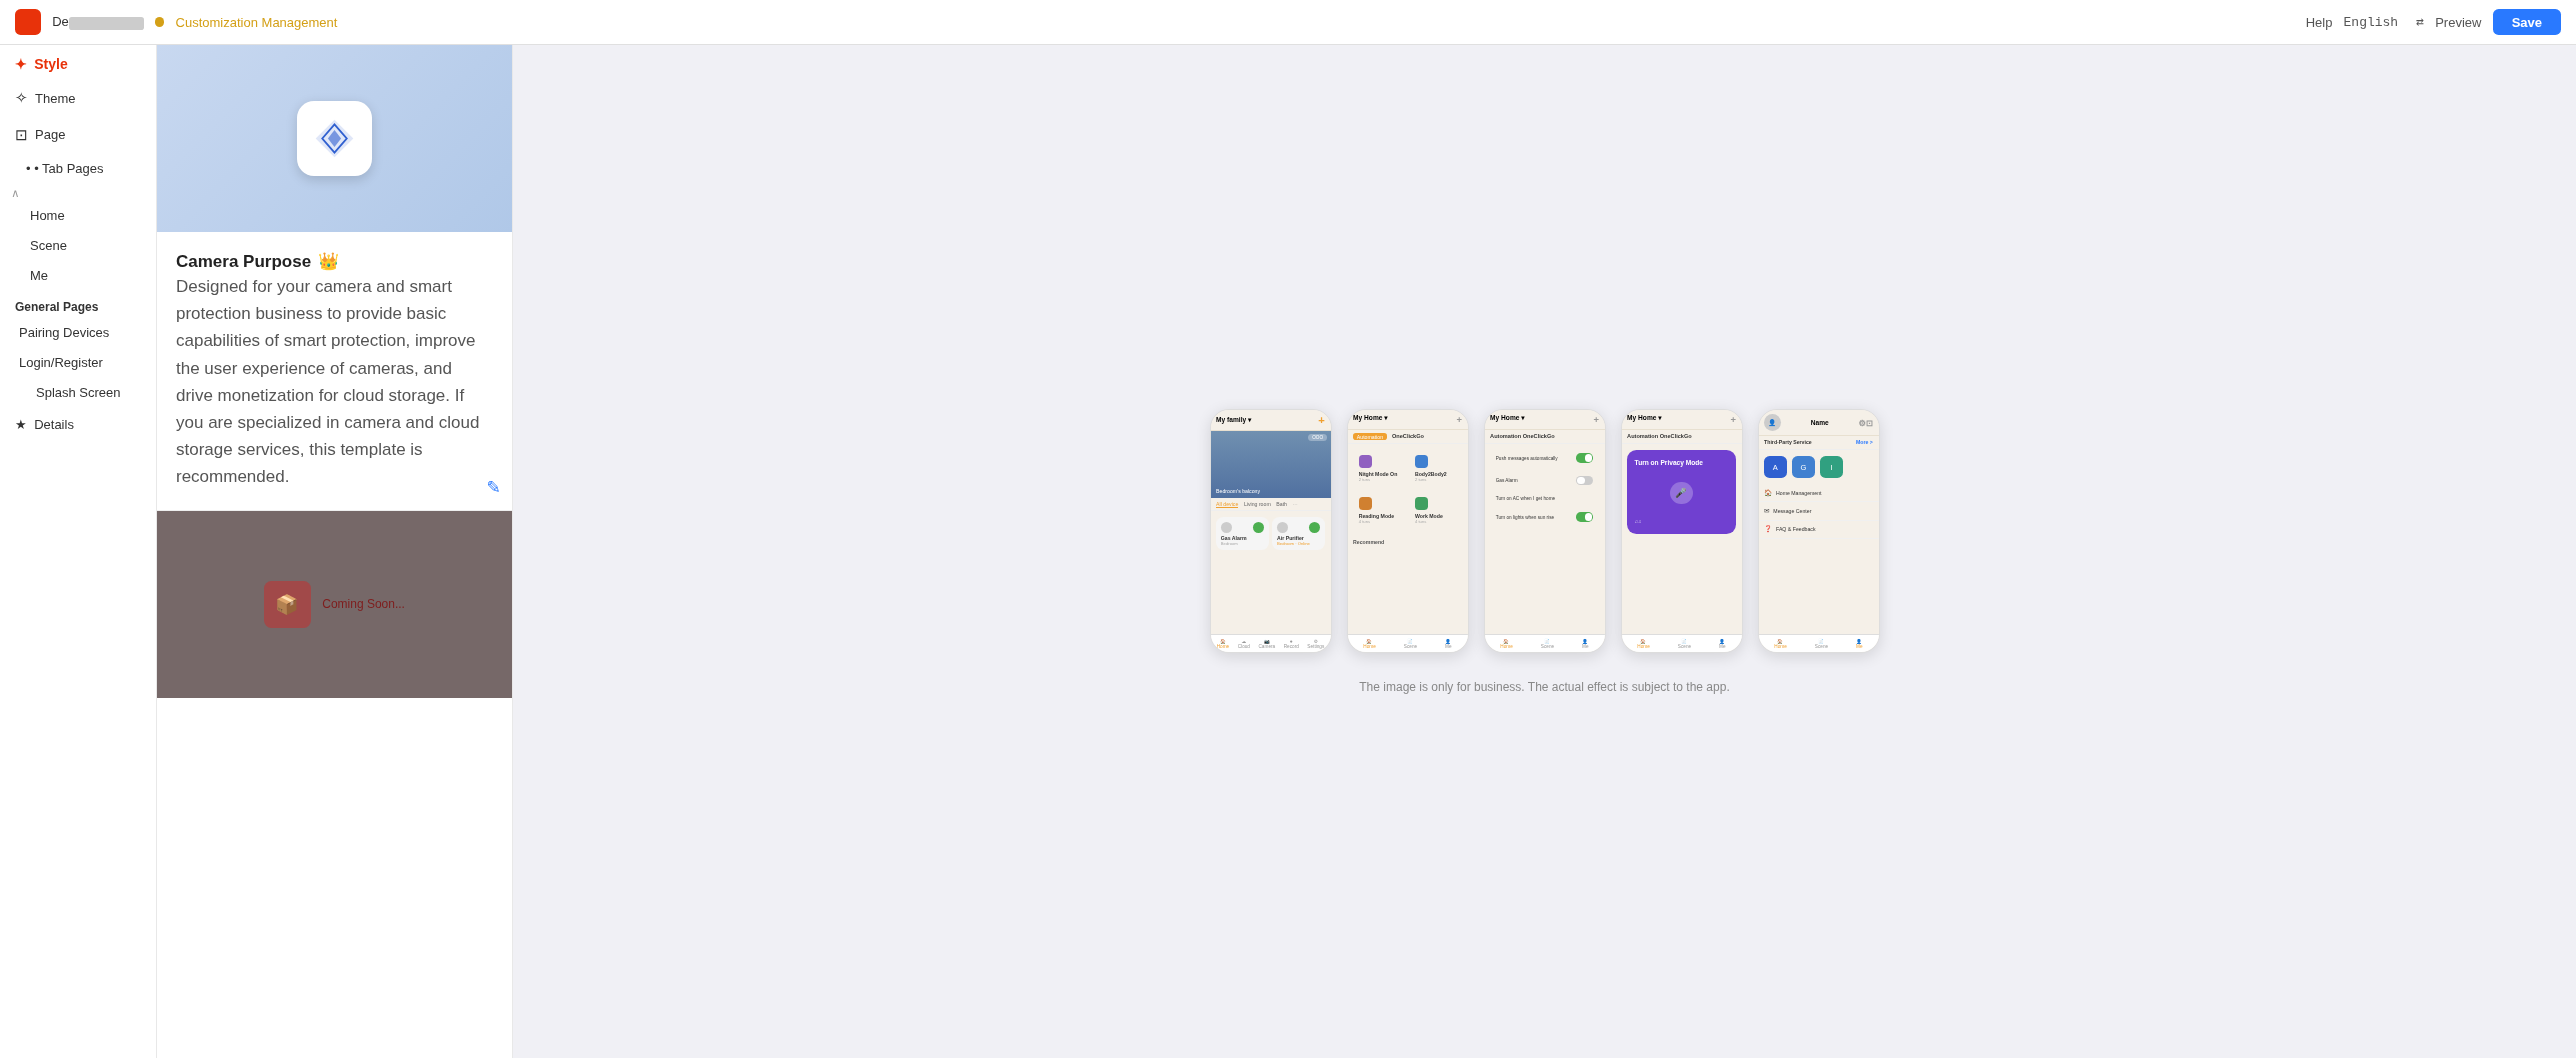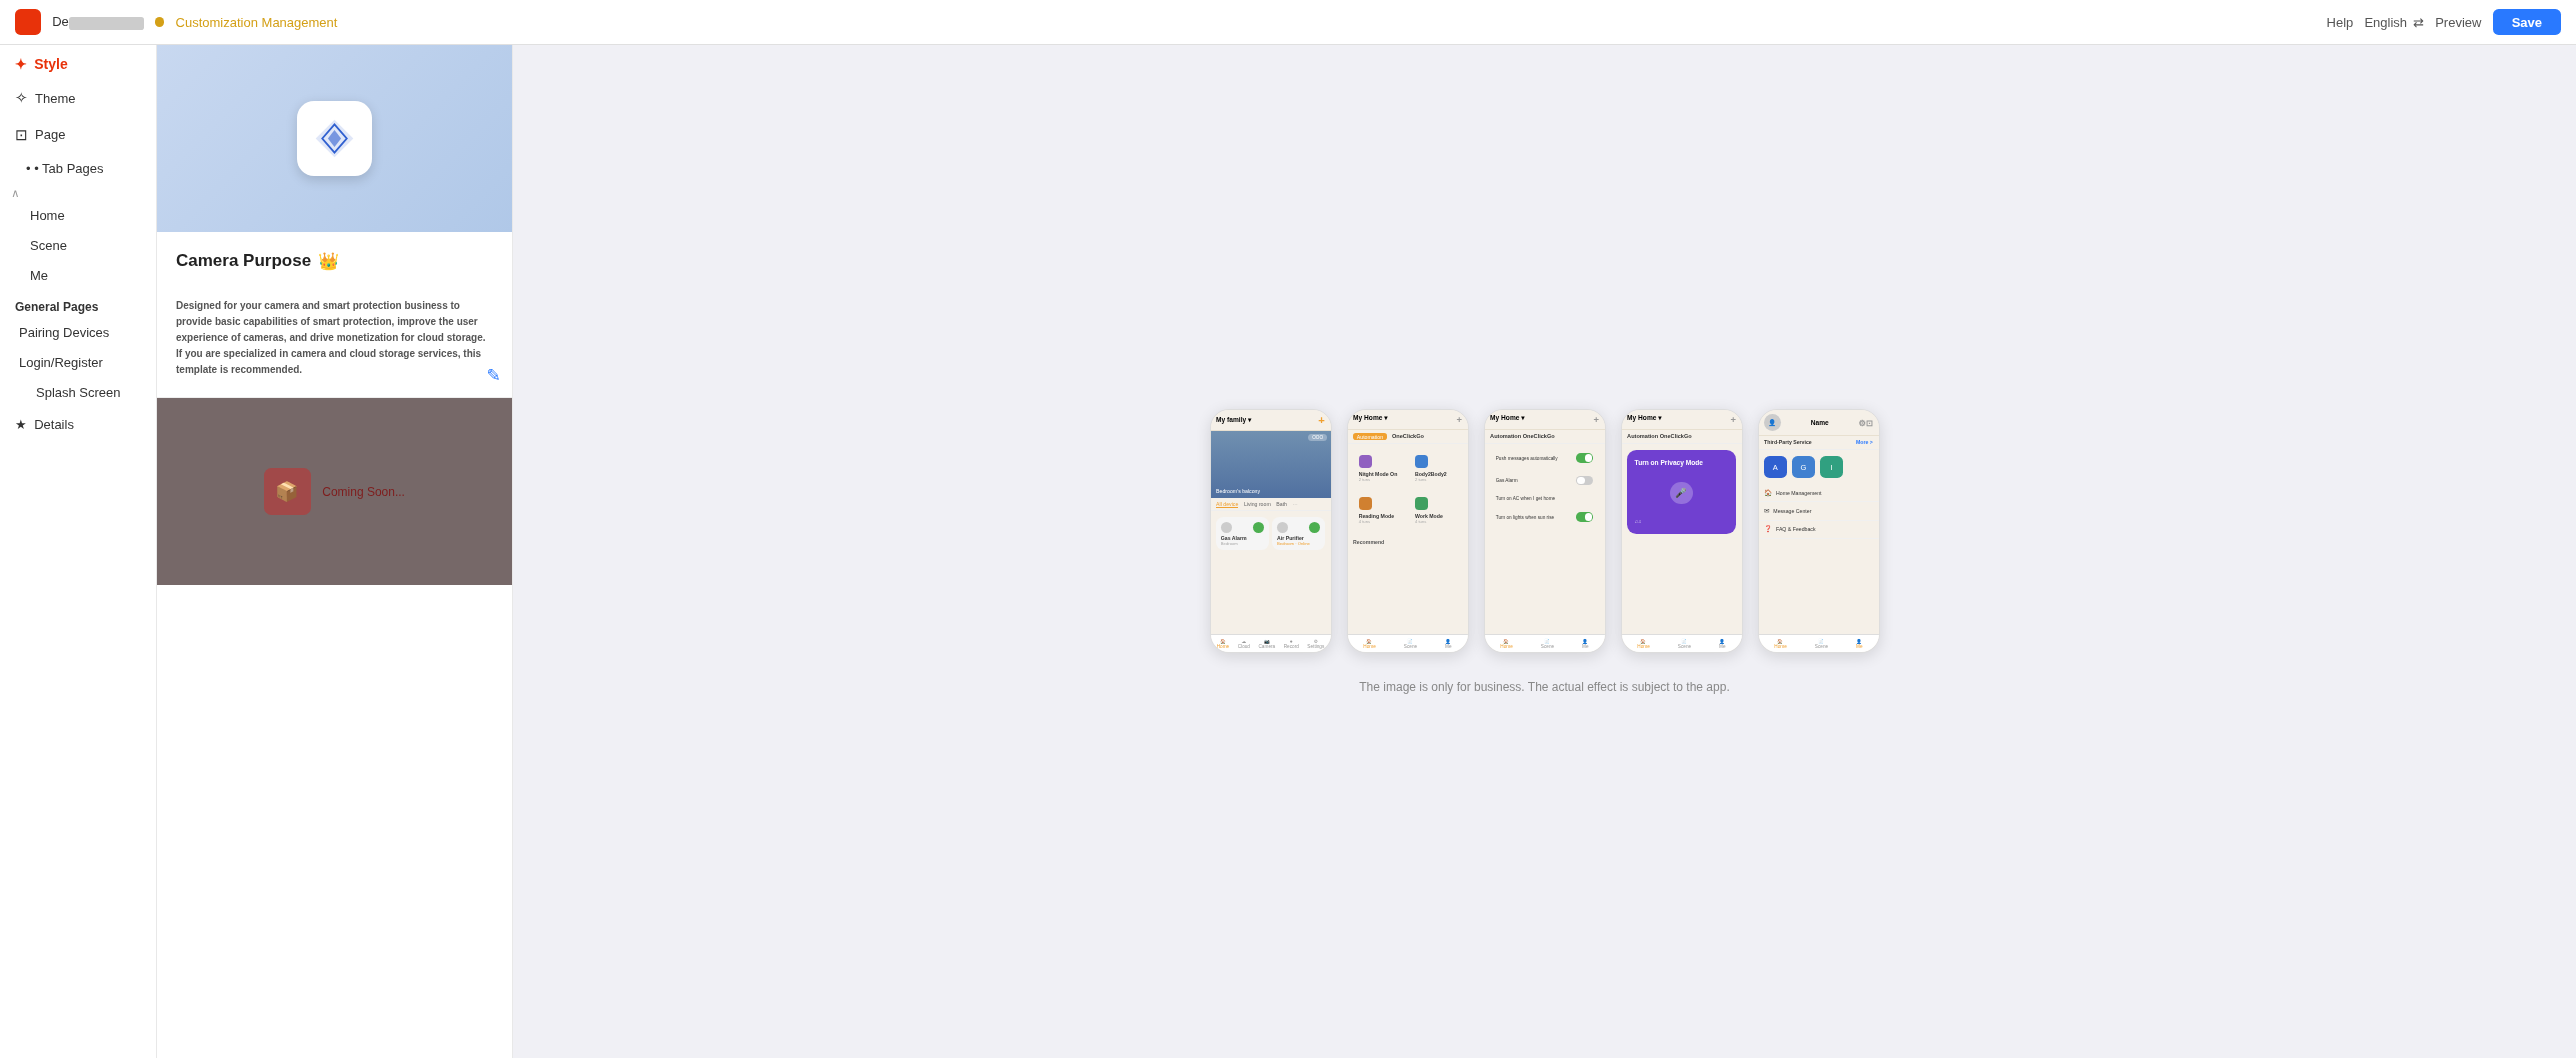--- a/index.html
+++ b/index.html
@@ -13,21 +13,21 @@
     .topbar-logo {
       width: 26px; height: 26px; background: #e8320a; border-radius: 5.6px; flex-shrink: 0;
     }
     .topbar-title {
       font-size: 13px; color: #333; flex-shrink: 0;
     }
     .topbar-dot { width: 9.4px; height: 9.4px; background: #d4a017; border-radius: 50%; flex-shrink: 0; }
     .topbar-auth { color: #d4a017; font-size: 13px; flex-shrink: 0; }
     .topbar-spacer { flex: 1; }
     .topbar-help { font-size: 13px; color: #555; cursor: pointer; text-align: right; }
-    .topbar-lang { display: flex; align-items: flex-start; gap: 6px; font-size: 13px; color: #555; cursor: pointer; }
+    .topbar-lang { display: flex; align-items: center; gap: 18px; font-size: 13px; color: #555; cursor: pointer; font-family: Liberation Mono, monospace; }
     .topbar-preview { font-size: 13px; color: #555; cursor: pointer; }
     .topbar-save {
       background: #2979ff; color: white; border: none; border-radius: 5.6px;
       padding: 5.6px 19px; font-size: 13px; font-weight: 600; cursor: pointer;
     }
 
     
     .main-layout { display: flex; flex: 1; overflow: hidden; }
 
     
@@ -67,22 +67,22 @@
       width: 100%; height: 187px; background: linear-gradient(135deg, #c8d8f0 0%, #b0c8e8 100%);
       display: flex; align-items: center; justify-content: center; overflow: hidden;
     }
     .card-icon-diamond {
       width: 75px; height: 75px; background: white; border-radius: 17px;
       display: flex; align-items: center; justify-content: center;
       box-shadow: 0 3.7px 11.2px rgba(0,0,0,0.15); transform: rotate(0deg);
     }
     .card-icon-diamond svg { width: 47px; height: 47px; }
     .card-body { padding: 19px; }
-    .card-title { font-size: 17px; font-weight: 700; color: #222; margin-bottom: 26px; display: flex; gap: 7.5px; }
-    .card-desc { font-size: 10px; color: #555; line-height: 1.6; font-weight: bold; }
+    .card-title { font-size: 17px; font-weight: 700; color: #222; margin-bottom: 1px; display: flex; align-items: center; gap: 7.5px; }
+    .card-desc { font-size: 17px; color: #555; line-height: 1.6; }
     .card-action { position: absolute; bottom: 11.2px; right: 11.2px; color: #2979ff; font-size: 17px; }
     .card-relative { position: relative; border-bottom: 0.9px solid #eee; }
 
     .card-image-dark {
       width: 100%; height: 187px; background: rgba(60,40,40,0.7);
       display: flex; align-items: center; justify-content: center; position: relative;
     }
     .coming-soon-text { color: #7f1d1d; font-size: 12px; font-weight: 500; }
 
     

